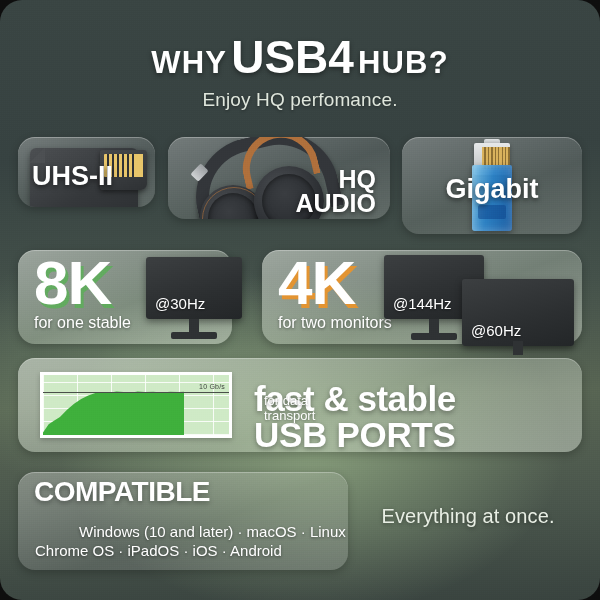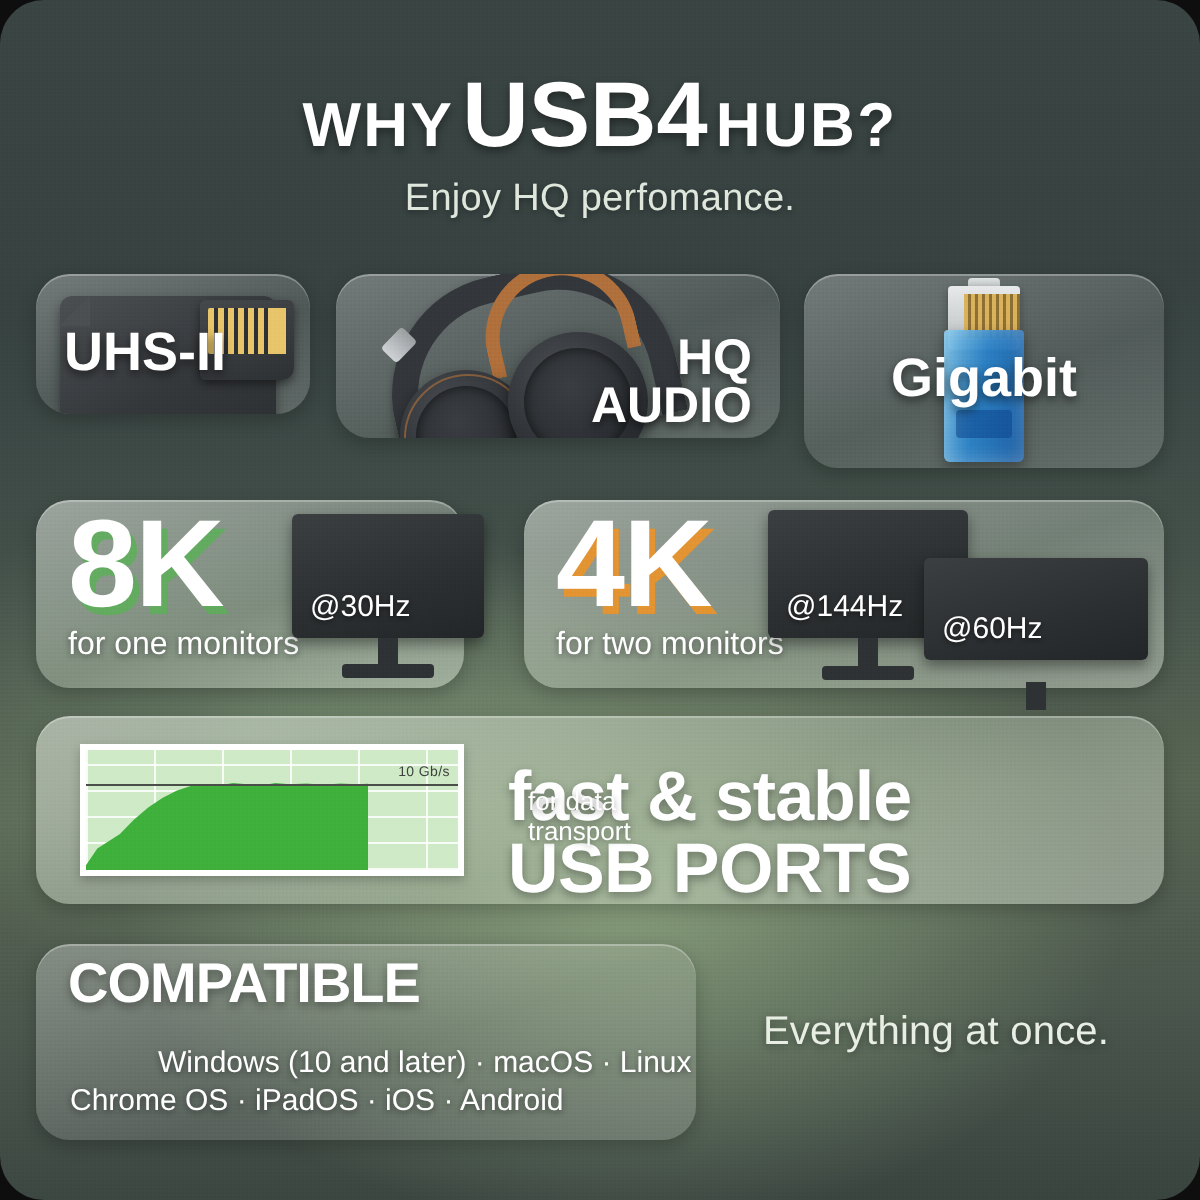--- a/index.html
+++ b/index.html
@@ -208,42 +208,42 @@
       <div class="head">
           <div class="pins"></div>
         </div>
       <div class="body"></div>
     </div>
     <div class="badge-lbl" style="left:0;right:0;top:40px;text-align:center;font-size:27px;">Gigabit</div>
   </div>
 
   <div class="card light c-8k ov">
     <div class="res g">8K</div>
-    <div class="res-sub">for one monitors</div>
+    <div class="res-sub">for one stable</div>
     <div class="mon" style="left:128px;top:7px;width:96px;height:82px;">
       <div class="screen" style="width:96px;height:62px;">
         <div class="hz">@30Hz</div>
       </div>
       <div class="neck" style="top:62px;height:13px;"></div>
       <div class="base" style="top:75px;"></div>
     </div>
   </div>
 
   <div class="card light c-4k ov">
     <div class="res o">4K</div>
     <div class="res-sub">for two monitors</div>
     <div class="mon" style="left:122px;top:5px;width:100px;height:86px;">
       <div class="screen" style="width:100px;height:64px;">
         <div class="hz">@144Hz</div>
       </div>
       <div class="neck" style="top:64px;height:14px;"></div>
       <div class="base" style="top:78px;"></div>
     </div>
     <div class="mon" style="left:200px;top:29px;width:112px;height:78px;z-index:4;">
-      <div class="screen" style="width:112px;height:51px;">
+      <div class="screen" style="width:112px;height:67px;">
         <div class="hz">@60Hz</div>
       </div>
       <div class="neck" style="top:62px;height:14px;"></div>
     </div>
   </div>
 
   <div class="card light c-fast">
     <div class="graph">
       <div class="graph-in">
         <div class="graph-fill">

